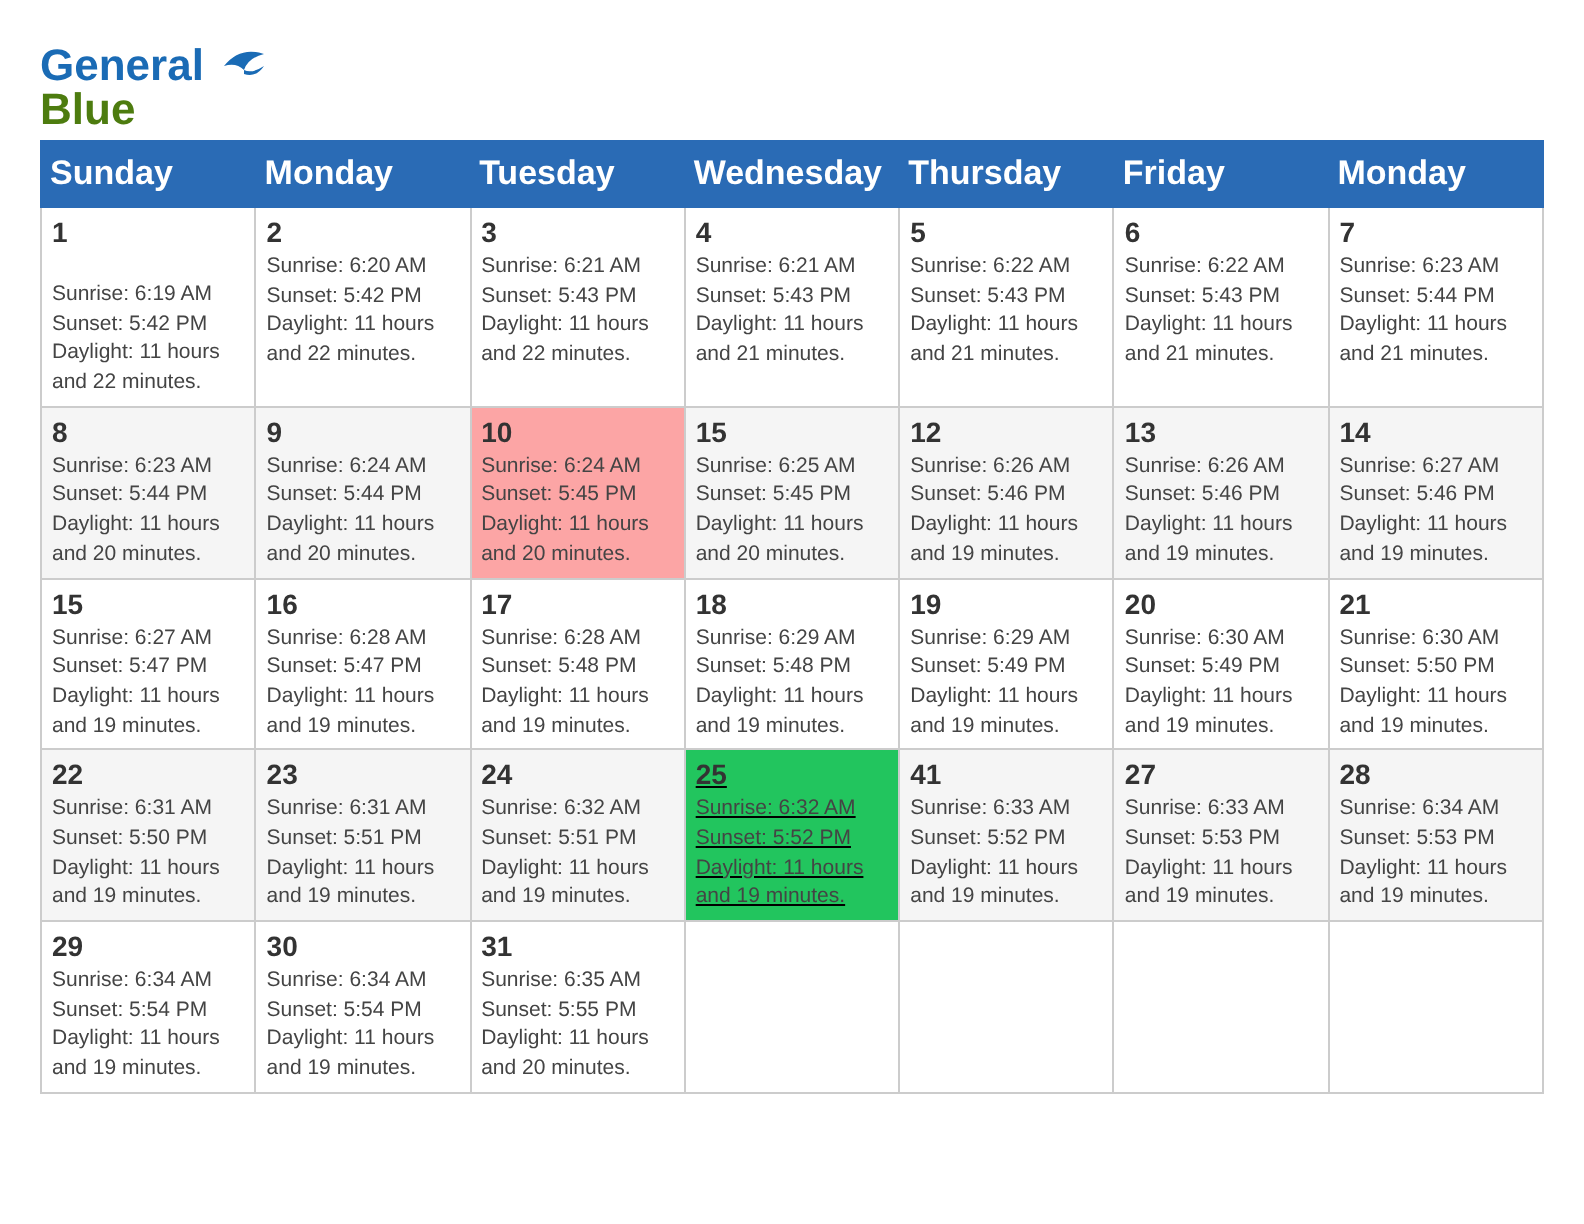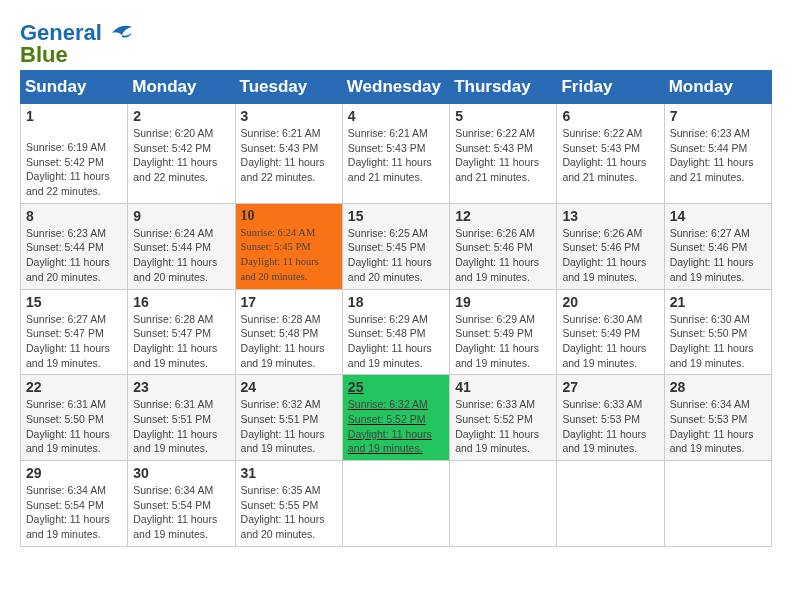--- a/index.html
+++ b/index.html
@@ -172,21 +172,21 @@
 Daylight: 11 hours
 and 20 minutes.</div>
         </td>
         <td style="background: rgb(245, 245, 245);">
           <span class="day-num">9</span>
           <div class="day-info" style="white-space: pre-line;">Sunrise: 6:24 AM
 Sunset: 5:44 PM
 Daylight: 11 hours
 and 20 minutes.</div>
         </td>
-        <td style="background: #f97316; font-family: Liberation Serif, serif;">
+        <td style="background: #fca5a5;">
           <span class="day-num">10</span>
           <div class="day-info" style="white-space: pre-line;">Sunrise: 6:24 AM
 Sunset: 5:45 PM
 Daylight: 11 hours
 and 20 minutes.</div>
         </td>
         <td style="background: rgb(245, 245, 245);">
           <span class="day-num">15</span>
           <div class="day-info" style="white-space: pre-line;">Sunrise: 6:25 AM
 Sunset: 5:45 PM

